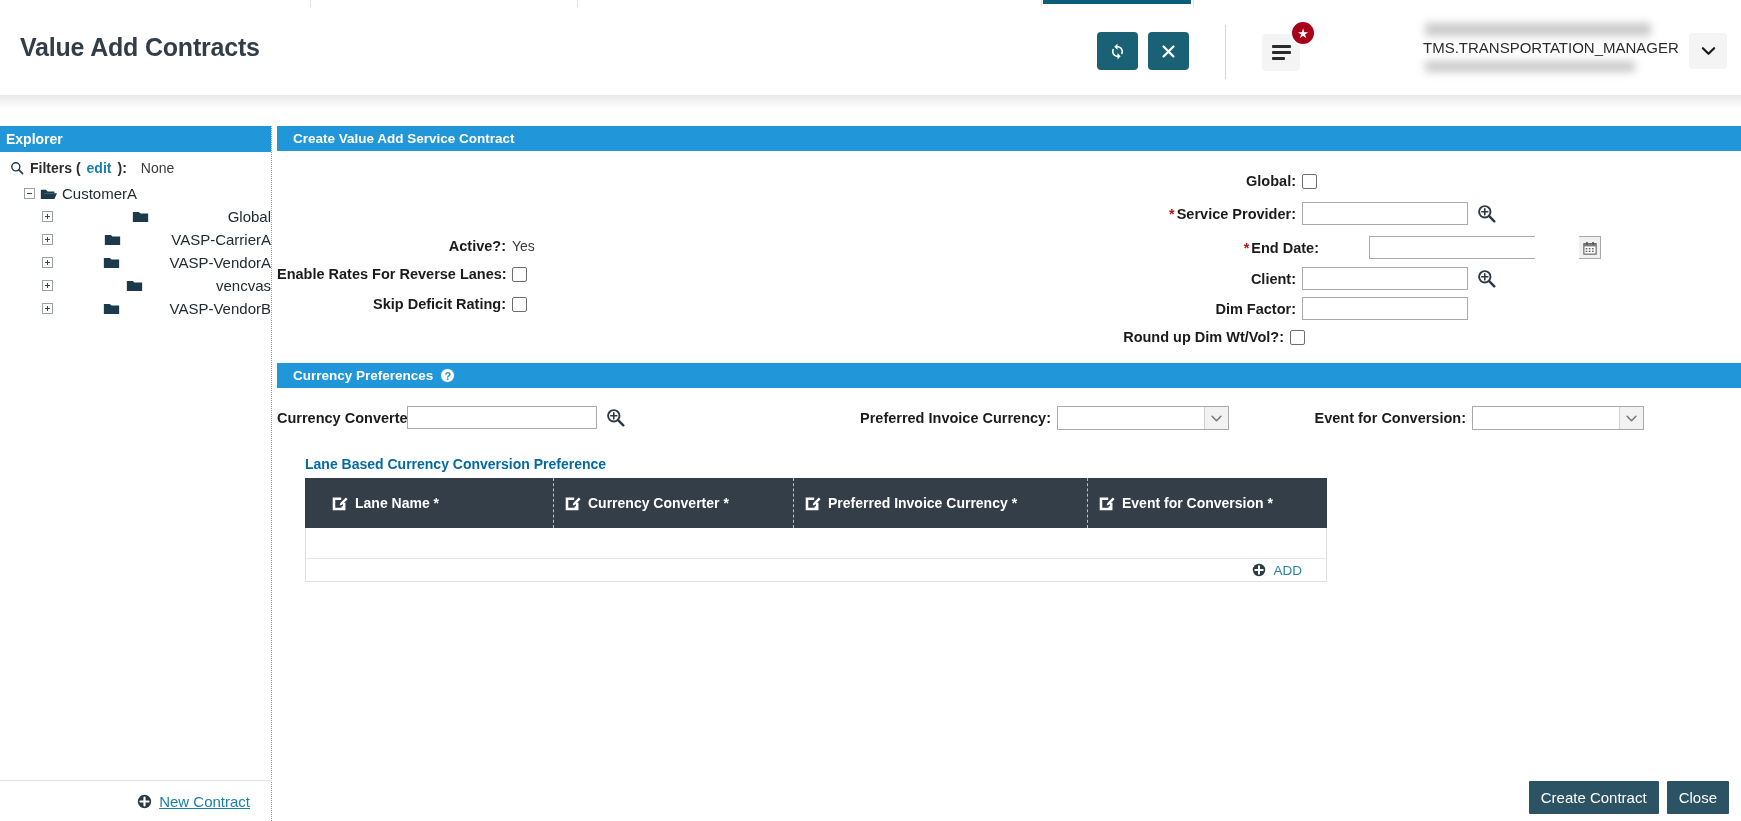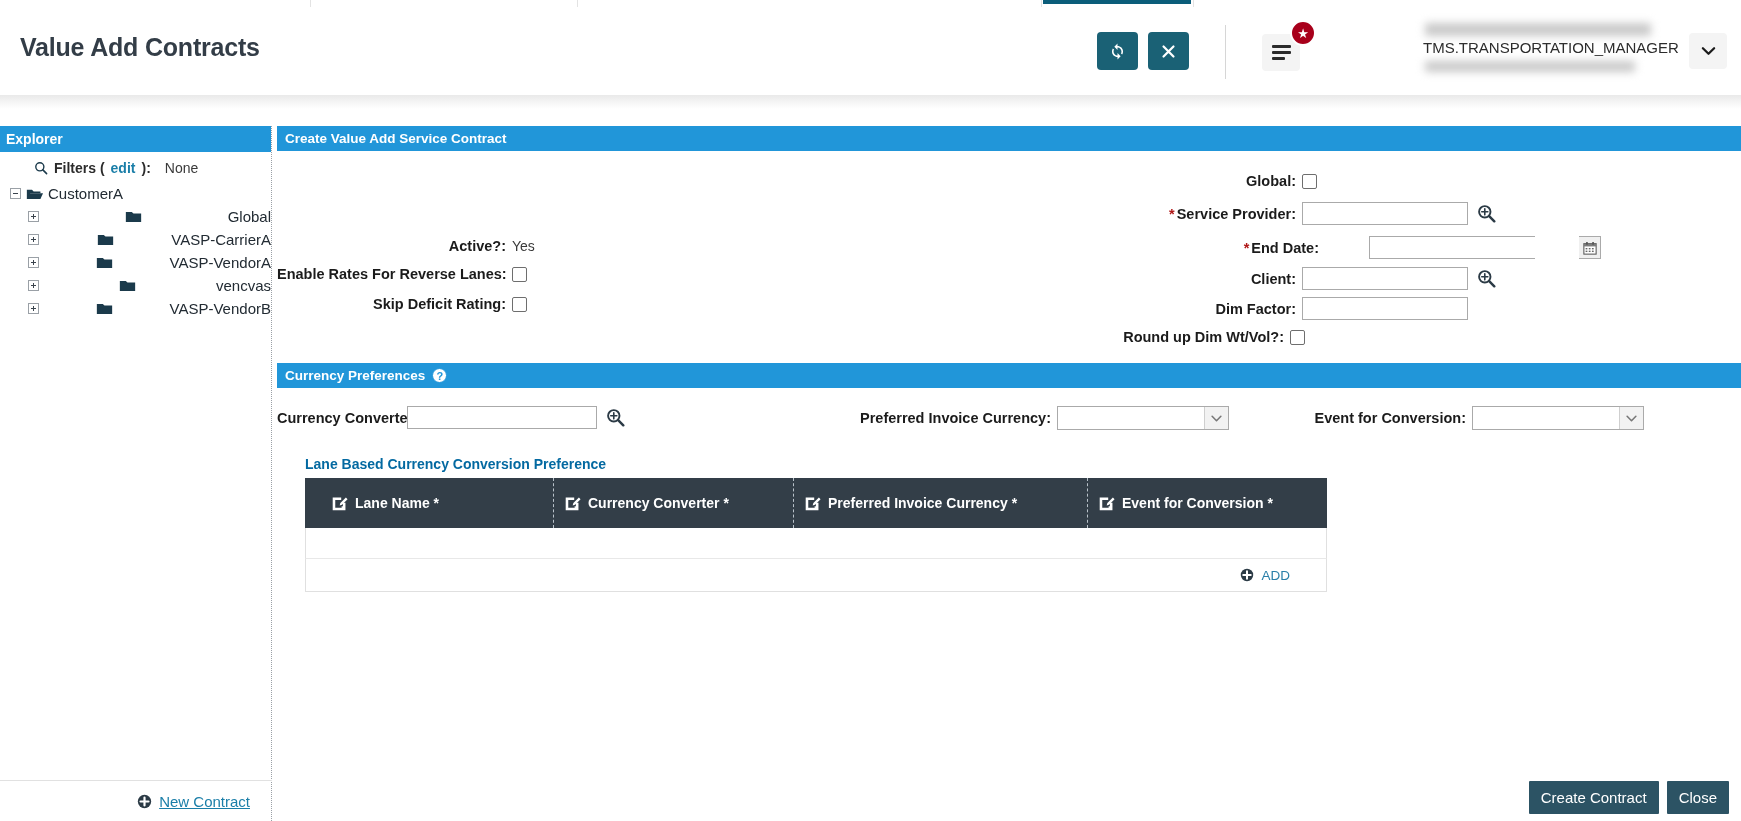--- a/index.html
+++ b/index.html
@@ -99,27 +99,27 @@
     background: #ffffff;
     border-right: 1px dotted #9aa0a6;
   }
   .explorer-head {
     height: 26px; background: #2196d9; color: #ffffff;
     font-size: 14px; font-weight: bold;
     display: flex; align-items: center; padding-left: 6px;
   }
   .filters-row {
     display: flex; align-items: center; gap: 6px;
-    padding: 8px 0 4px 10px; font-size: 14px; color: #2b2b2b; margin-left: 24px;
+    padding: 8px 0 4px 10px; font-size: 14px; color: #2b2b2b;
   }
   .filters-label { font-weight: bold; }
   .filters-edit { color: #1a7ea8; font-weight: bold; }
   .filters-value { color: #3a3a3a; margin-left: 8px; }
 
-  .tree { padding: 2px 0 0 10px; font-size: 15px; color: #222b33; }
+  .tree { padding: 2px 0 0 24px; font-size: 15px; color: #222b33; }
   .tree-node { display: flex; align-items: center; height: 23px; gap: 5px; position: relative; }
   .tree-node.child { padding-left: 18px; justify-content: space-between; }
   .toggle-box {
     width: 11px; height: 11px; border: 1px solid #9aa0a6; background: #fff;
     position: relative; flex: 0 0 auto; cursor: pointer;
   }
   .toggle-box::before {
     content: ""; position: absolute; left: 2px; top: 4px;
     width: 5px; height: 1px; background: #3b444d;
   }
@@ -141,21 +141,21 @@
   }
 
   
   .main {
     position: absolute; left: 277px; top: 126px;
     width: 1464px; height: 695px; background: #ffffff;
   }
   .section-head {
     height: 25px; background: #2196d9; color: #ffffff;
     font-size: 13.5px; font-weight: bold;
-    display: flex; align-items: center; padding-left: 8px; gap: 7px;
+    display: flex; align-items: center; padding-left: 16px; gap: 7px;
   }
   .help-icon {
     width: 15px; height: 15px; border-radius: 50%;
     background: #ffffff; color: #2196d9;
     font-size: 11px; font-weight: bold;
     display: flex; align-items: center; justify-content: center;
     border: 1px solid #2196d9; cursor: pointer;
   }
 
   .form-grid { position: relative; height: 212px; }
@@ -210,23 +210,23 @@
   }
   .lane-th {
     display: flex; align-items: center; gap: 7px;
     color: #ffffff; font-size: 14px; font-weight: bold;
     border-left: 1px dashed #b9c2ca; padding: 0 8px 0 10px;
     line-height: 1.15;
   }
   .lane-th:first-child { border-left: none; padding-left: 26px; }
   .lane-body { height: 30px; border-left: 1px solid #e0e0e0; border-right: 1px solid #e0e0e0; background:#fff; }
   .lane-foot {
-    height: 34px; border: 1px solid #e0e0e0; border-top: 1px solid #e8e8e8;
+    height: 24px; border: 1px solid #e0e0e0; border-top: 1px solid #e8e8e8;
     display: flex; align-items: center; justify-content: flex-end;
-    padding-right: 36px; gap: 7px; background: #ffffff;
+    padding-right: 24px; gap: 7px; background: #ffffff;
   }
   .add-link { color: #2a7fa8; font-size: 13.5px; cursor: pointer; }
 
   
   .footer {
     position: absolute; left: 277px; bottom: 0; width: 1464px; height: 48px;
     background: #ffffff; display: flex; align-items: center;
     justify-content: flex-end; padding-right: 12px; gap: 8px;
   }
   .btn-primary, .btn-secondary {

